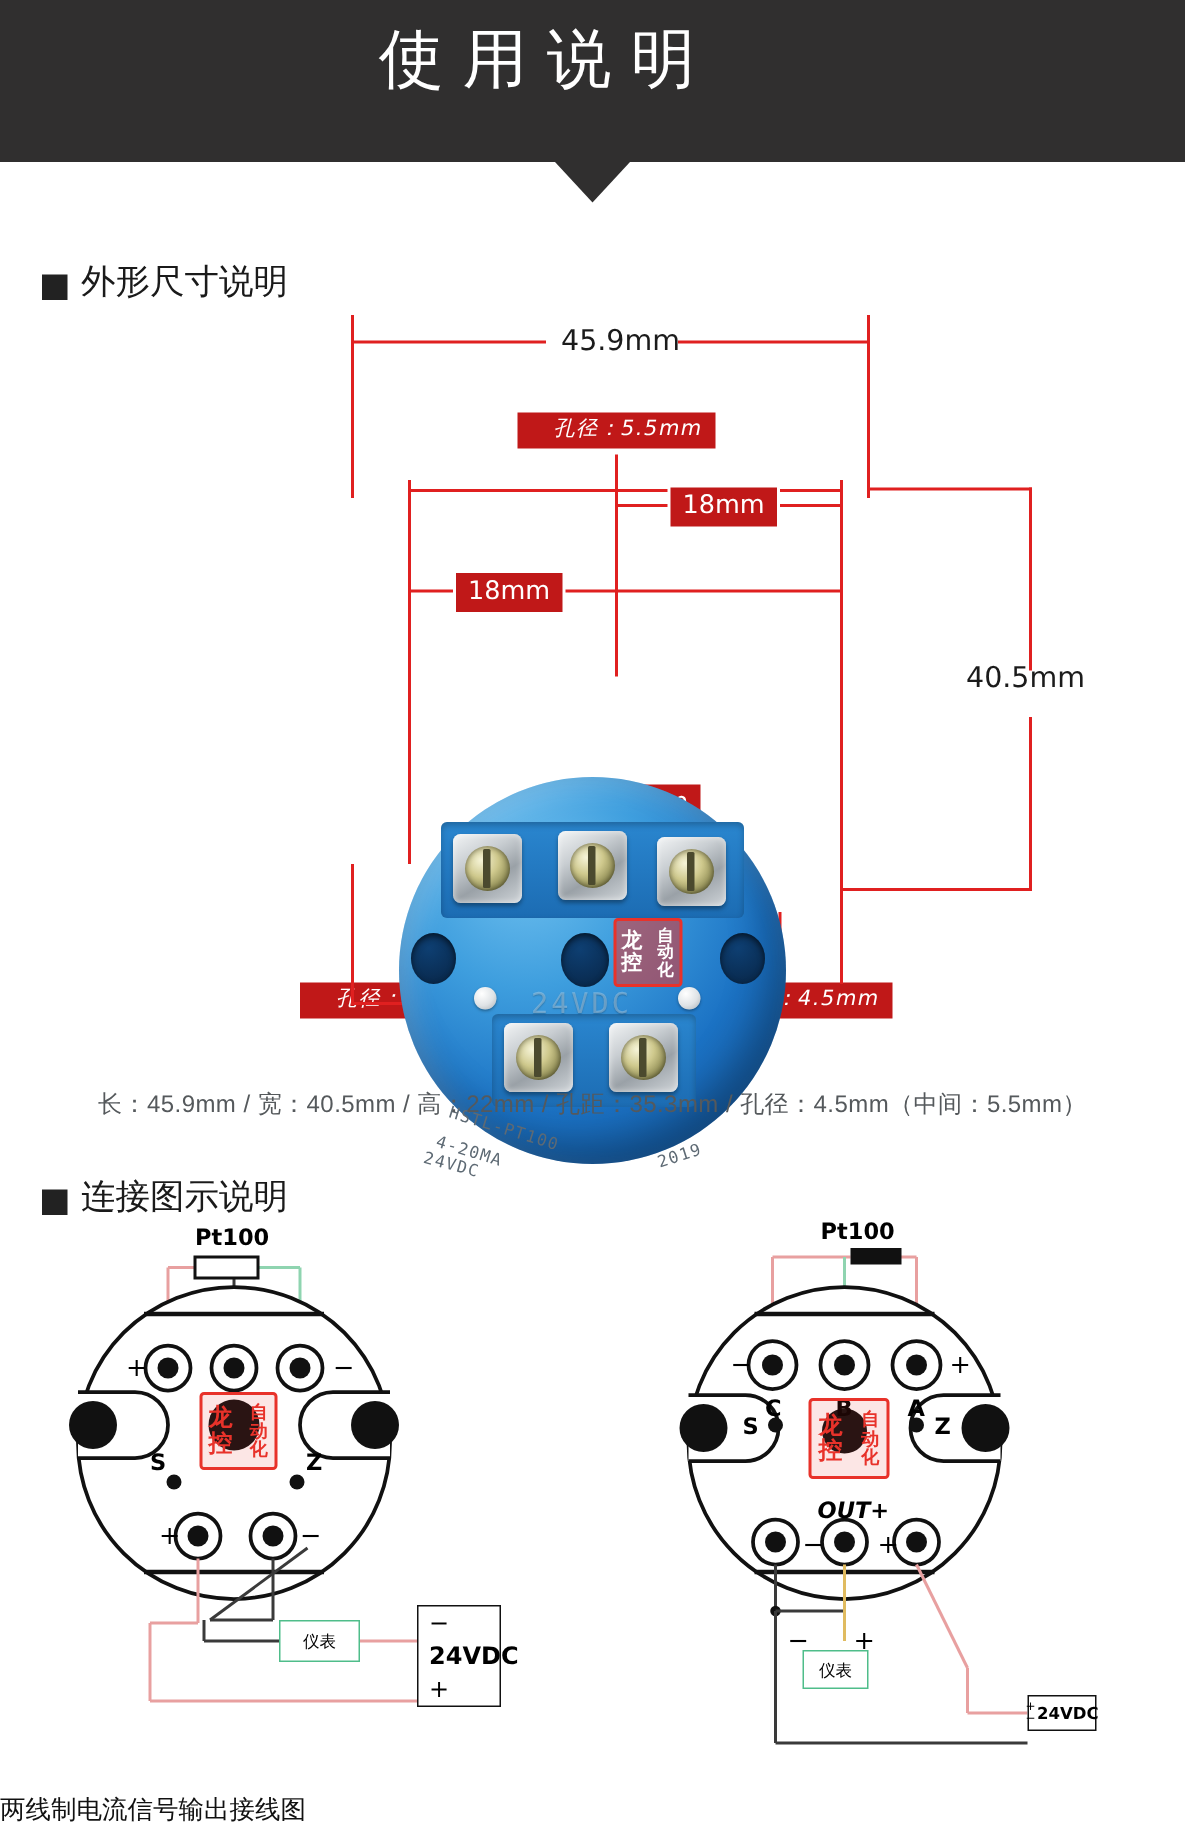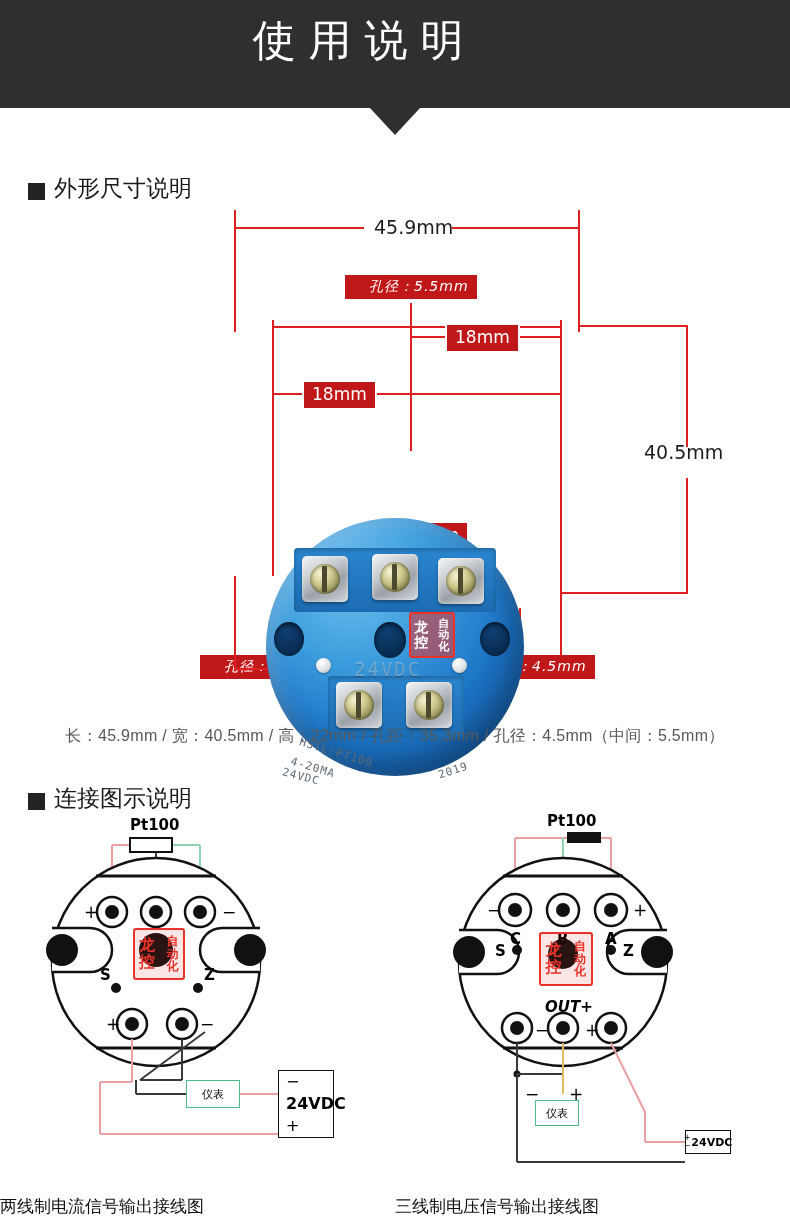--- a/index.html
+++ b/index.html
@@ -400,16 +400,15 @@
     <div class="boxlbl meter" style="left:140px;top:288px;width:44px;height:26px;">仪表</div>
 
     <div class="boxlbl psu2" style="left:290px;top:318px;width:46px;height:24px;">
       <span style="display:inline-flex;flex-direction:column;font-size:8px;line-height:1;margin-right:1px;">
         <span>+</span>
         <span>−</span>
       </span>
       <span style="font-weight:bold;font-size:11px;">24VDC</span>
     </div>
 
-    <div class="dcap">三线制电压信号输出接线图</div>
   </div>
 
 </div>
 
 </body></html>

